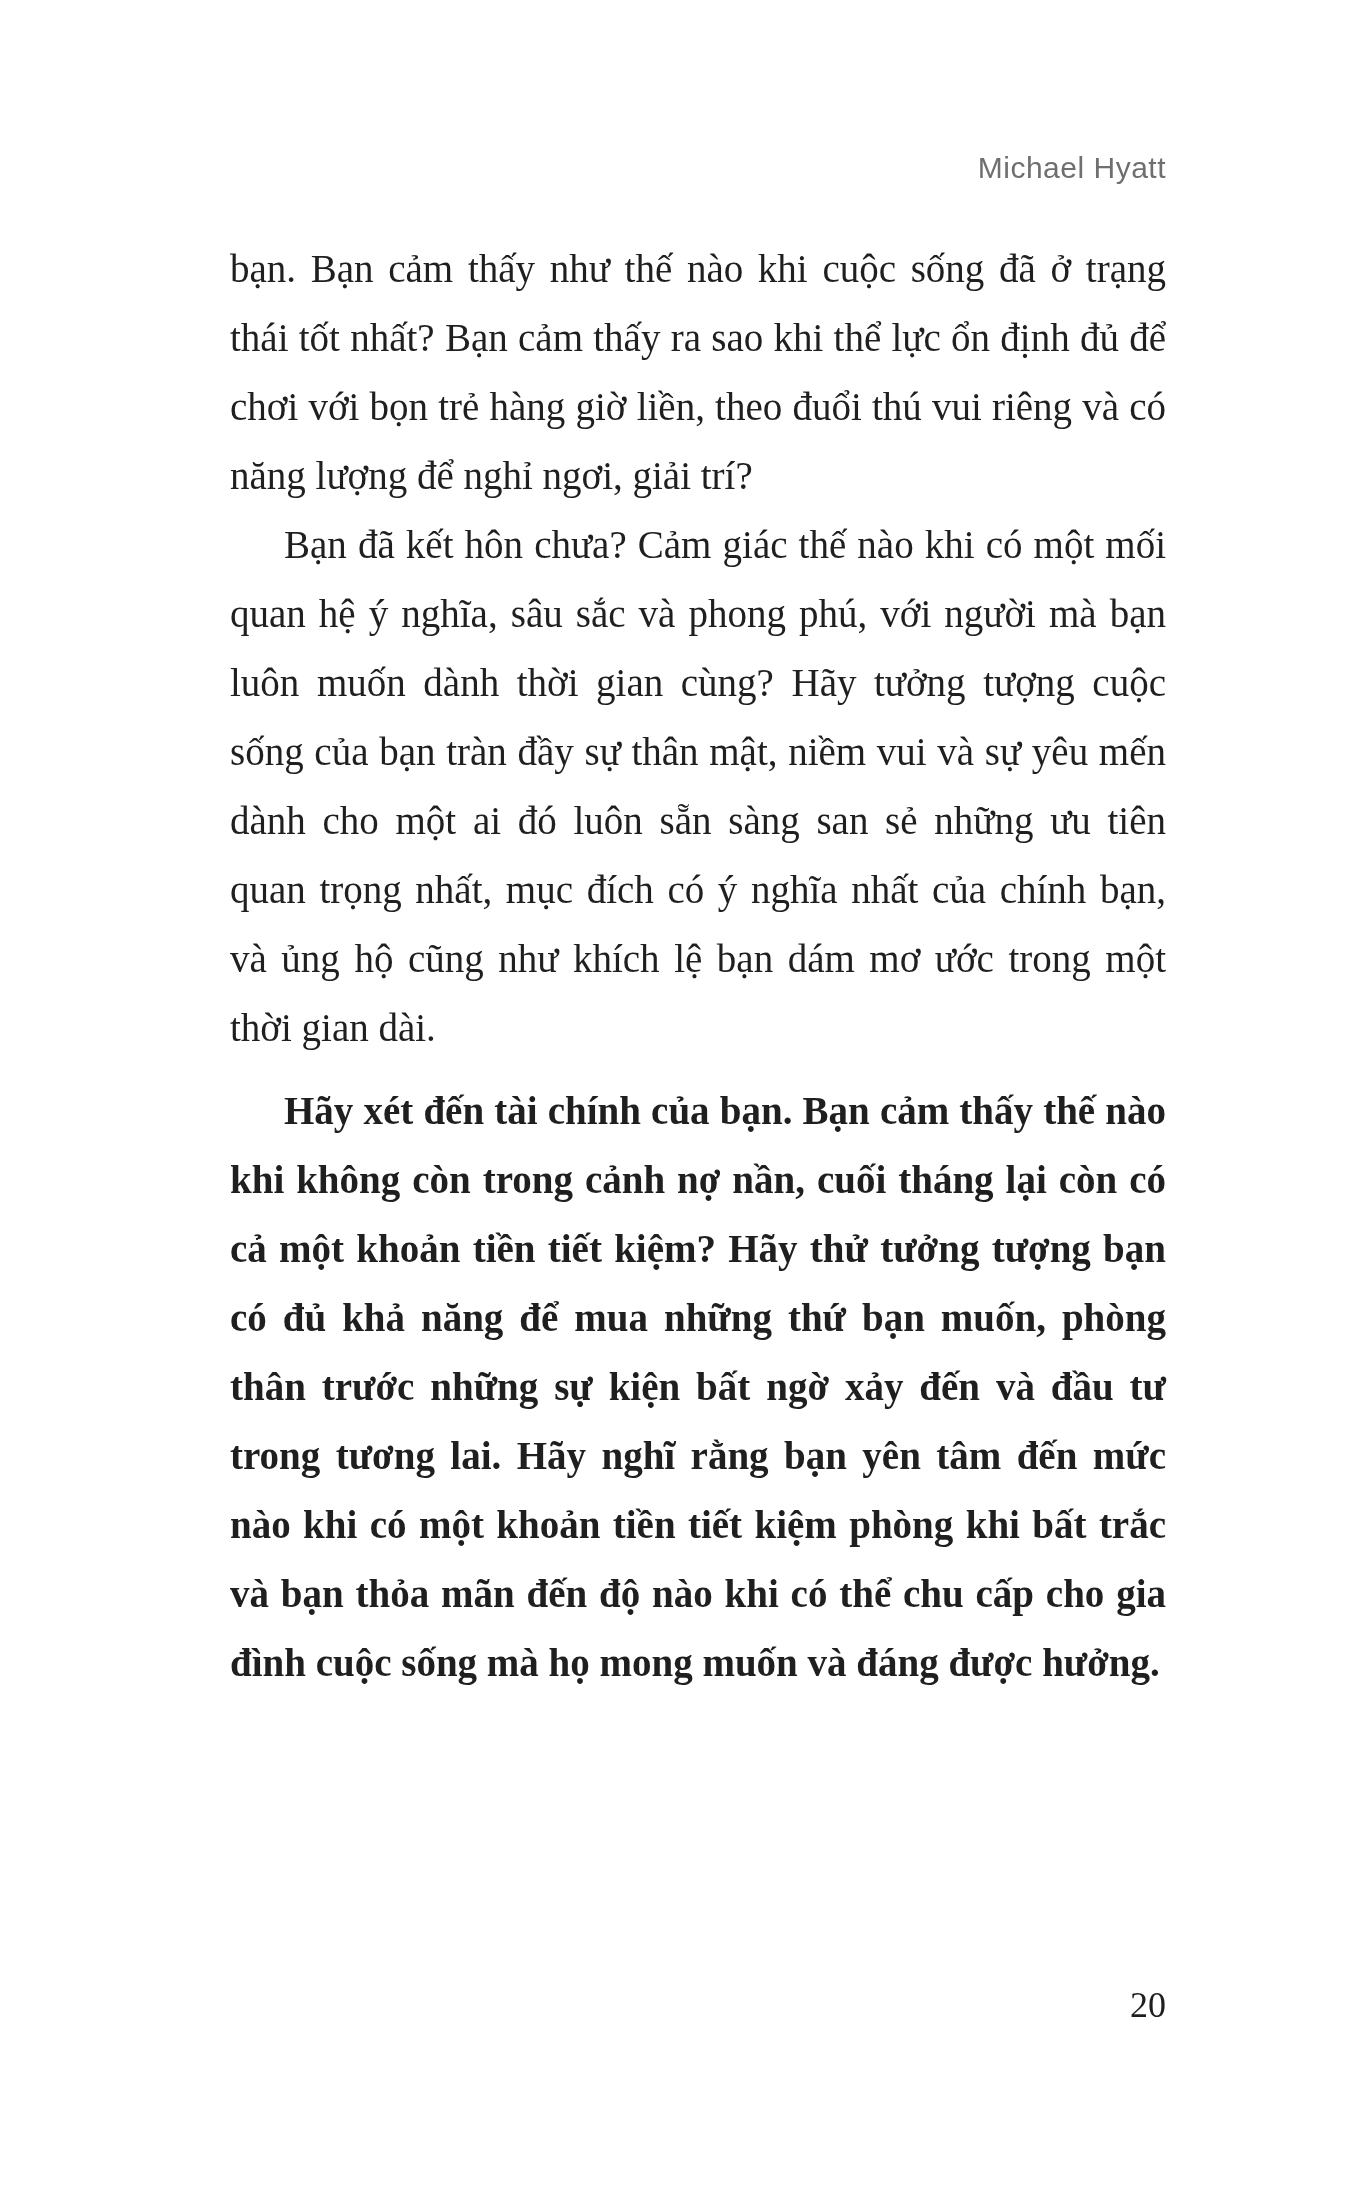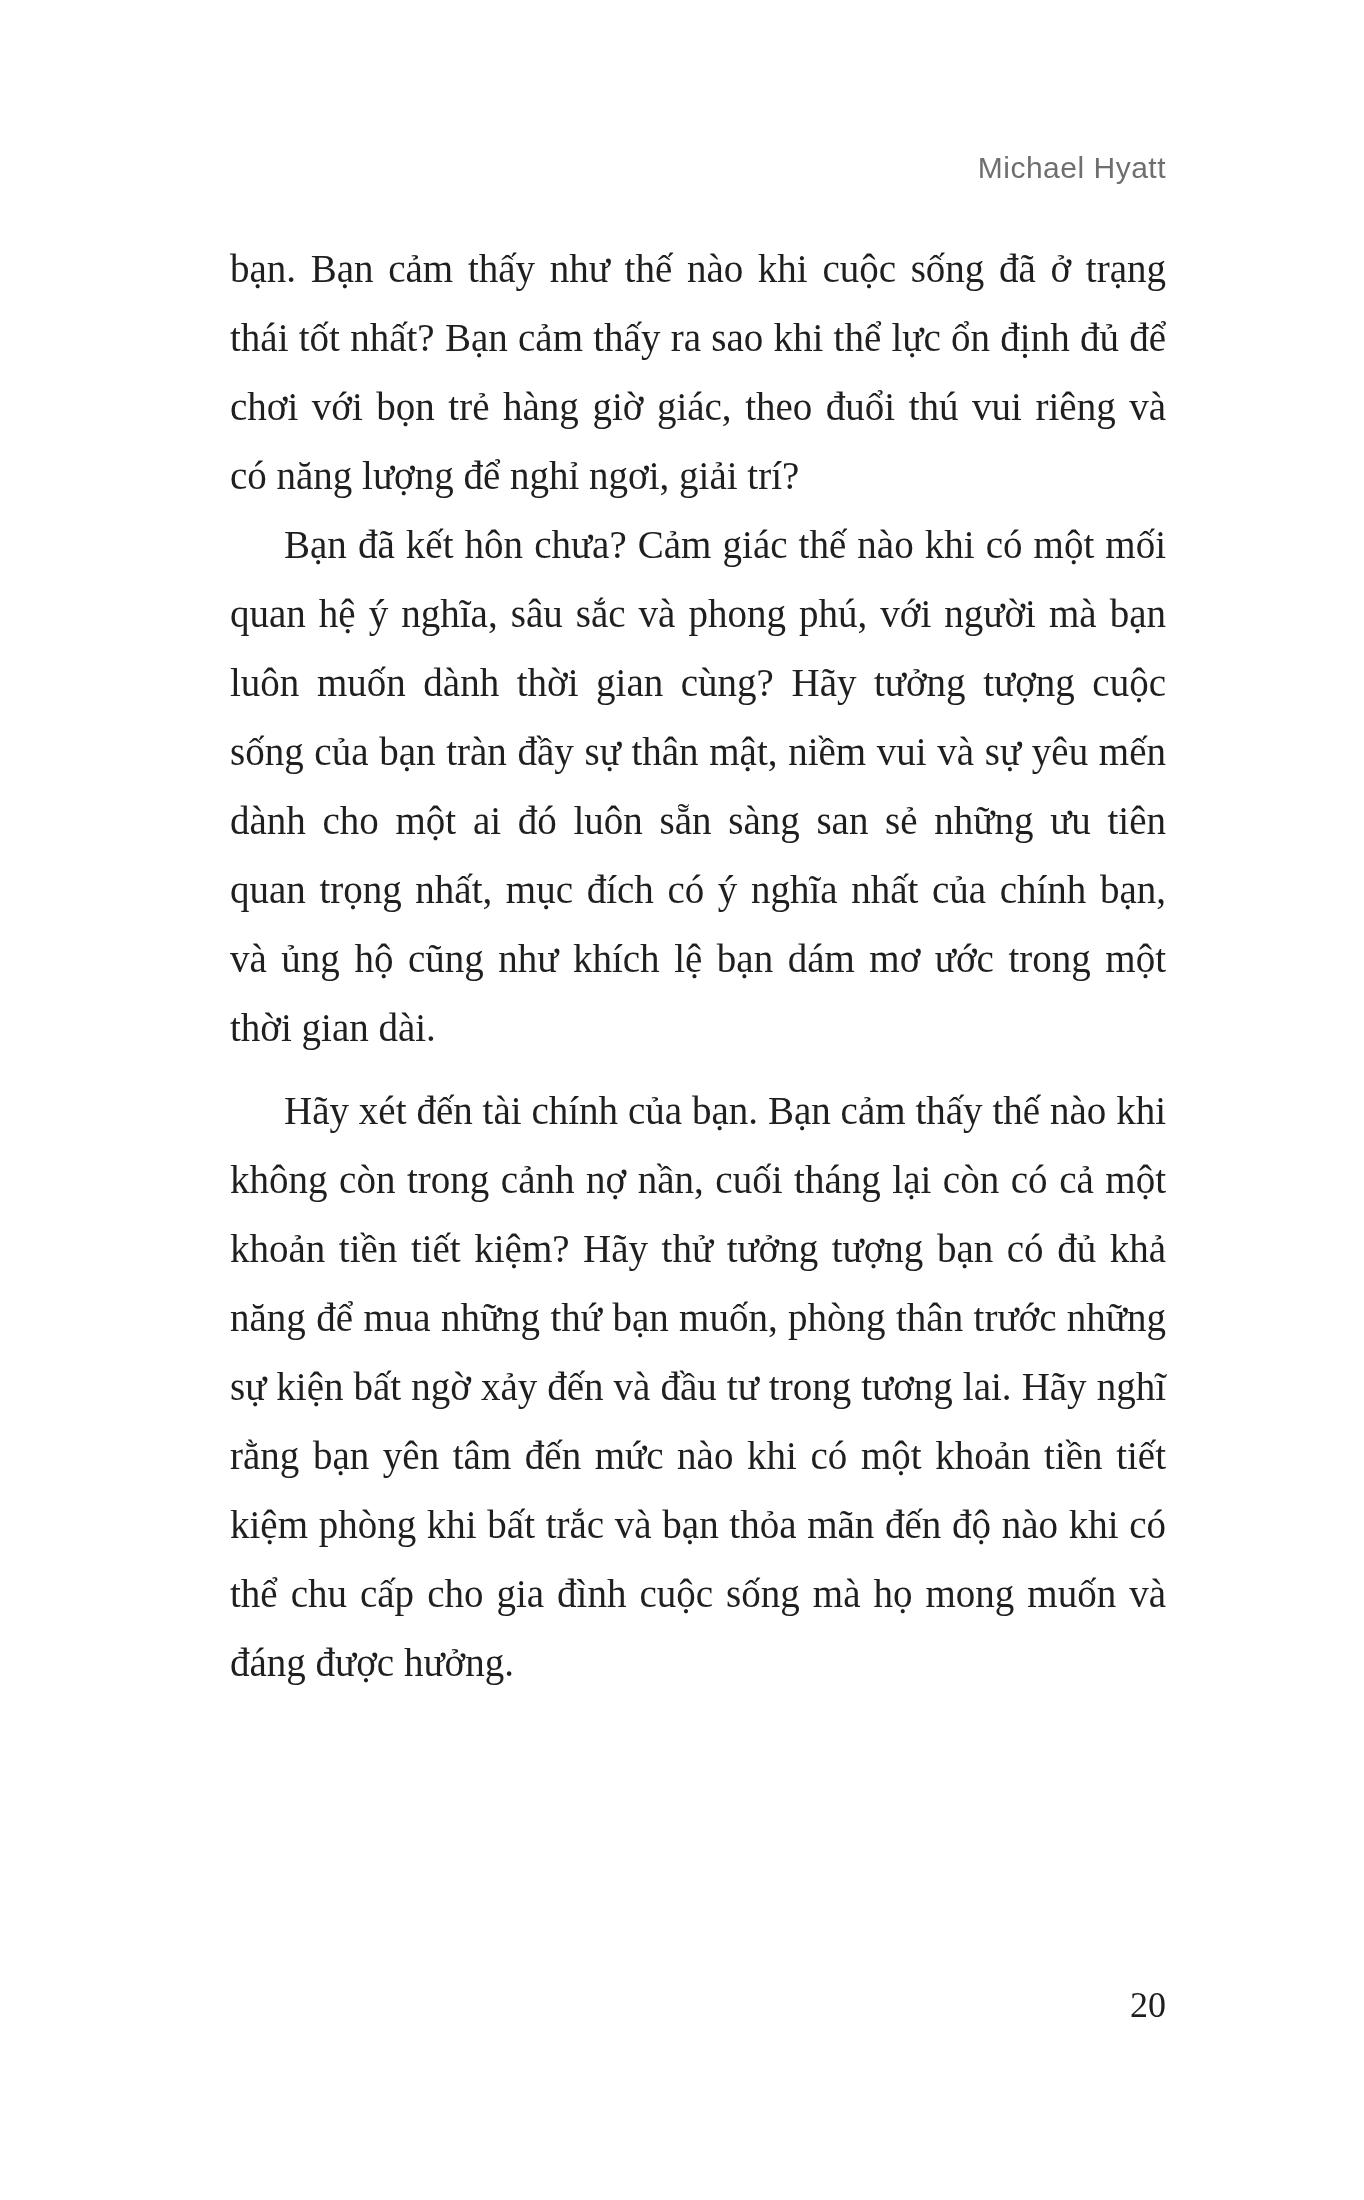--- a/index.html
+++ b/index.html
@@ -41,41 +41,42 @@
   }
   .para {
     margin: 0;
     padding: 0;
   }
   .para.indent {
     text-indent: 54px;
   }
   .para.spaced {
     margin-top: 14px;
+    font-weight: bold;
   }
   .page-number {
     position: absolute;
     right: 0;
     top: 1985px;
     font-size: 36px;
     line-height: 40px;
     color: #1f1f1f;
     text-align: right;
   }
 </style>
 </head>
 <body>
 
 <div class="page">
   <div class="content">
 
     <div class="running-header">Michael Hyatt</div>
 
     <div class="body-text">
-      <p class="para">bạn. Bạn cảm thấy như thế nào khi cuộc sống đã ở trạng thái tốt nhất? Bạn cảm thấy ra sao khi thể lực ổn định đủ để chơi với bọn trẻ hàng giờ giác, theo đuổi thú vui riêng và có năng lượng để nghỉ ngơi, giải trí?</p>
+      <p class="para">bạn. Bạn cảm thấy như thế nào khi cuộc sống đã ở trạng thái tốt nhất? Bạn cảm thấy ra sao khi thể lực ổn định đủ để chơi với bọn trẻ hàng giờ liền, theo đuổi thú vui riêng và có năng lượng để nghỉ ngơi, giải trí?</p>
       <p class="para indent">Bạn đã kết hôn chưa? Cảm giác thế nào khi có một mối quan hệ ý nghĩa, sâu sắc và phong phú, với người mà bạn luôn muốn dành thời gian cùng? Hãy tưởng tượng cuộc sống của bạn tràn đầy sự thân mật, niềm vui và sự yêu mến dành cho một ai đó luôn sẵn sàng san sẻ những ưu tiên quan trọng nhất, mục đích có ý nghĩa nhất của chính bạn, và ủng hộ cũng như khích lệ bạn dám mơ ước trong một thời gian dài.</p>
       <p class="para indent spaced">Hãy xét đến tài chính của bạn. Bạn cảm thấy thế nào khi không còn trong cảnh nợ nần, cuối tháng lại còn có cả một khoản tiền tiết kiệm? Hãy thử tưởng tượng bạn có đủ khả năng để mua những thứ bạn muốn, phòng thân trước những sự kiện bất ngờ xảy đến và đầu tư trong tương lai. Hãy nghĩ rằng bạn yên tâm đến mức nào khi có một khoản tiền tiết kiệm phòng khi bất trắc và bạn thỏa mãn đến độ nào khi có thể chu cấp cho gia đình cuộc sống mà họ mong muốn và đáng được hưởng.</p>
     </div>
 
     <div class="page-number">20</div>
 
   </div>
 </div>
 
 </body></html>

